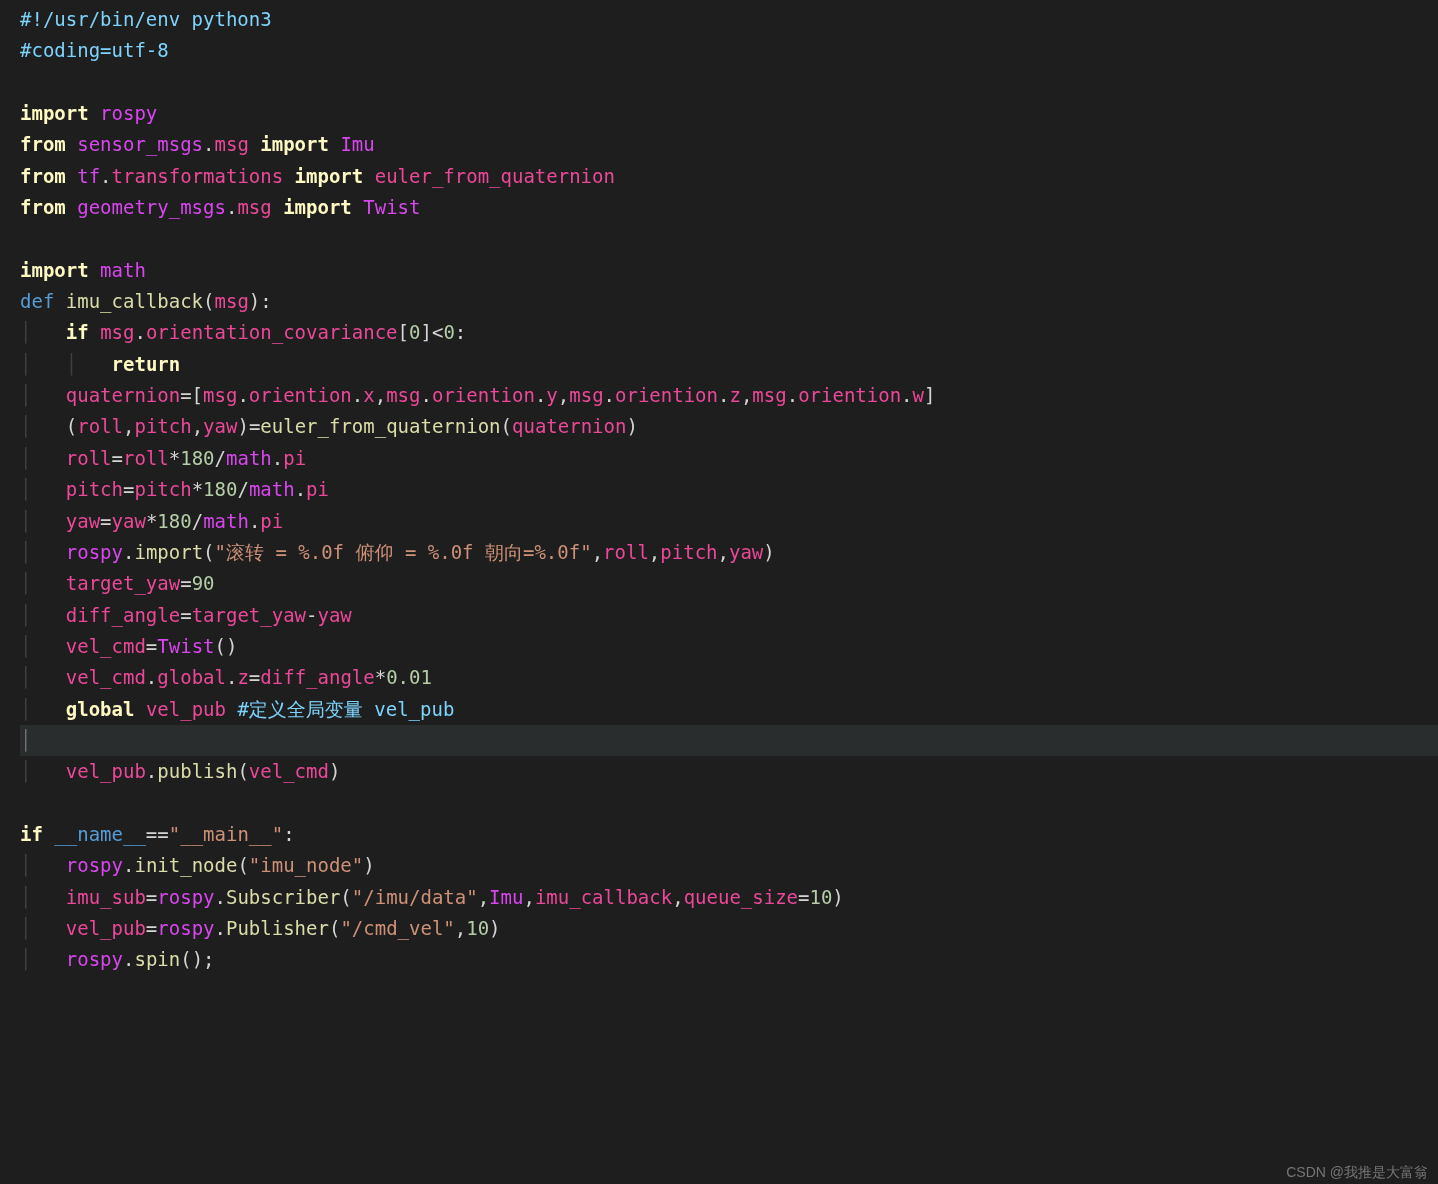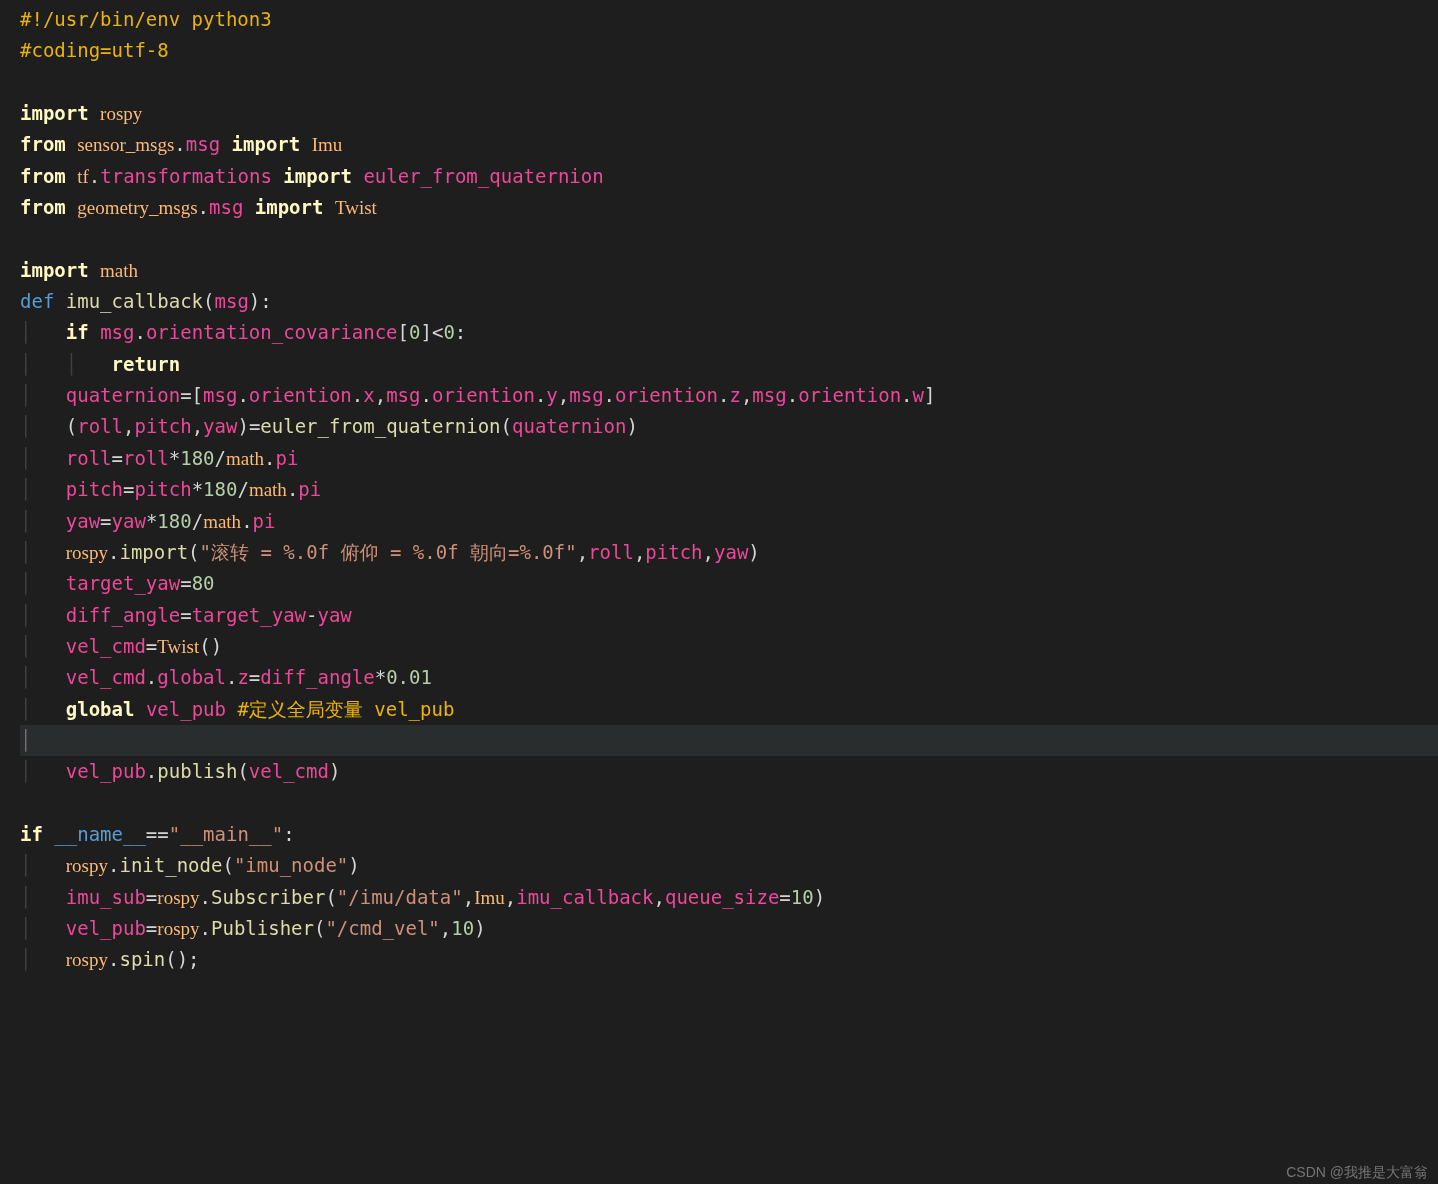--- a/index.html
+++ b/index.html
@@ -13,23 +13,23 @@
     width: 1438px;
     height: 1184px;
     overflow: hidden;
     position: relative;
   }
   pre {
     margin: 0;
     padding: 4px 0 0 20px;
     white-space: pre;
   }
-  .cmt   { color: #eab308; }
+  .cmt   { color: #7dd3fc; }
   .kw    { color: #fef9c3; font-weight: bold; }  
-  .mod   { color: #fdba74; font-family: Liberation Serif, serif; }  
+  .mod   { color: #d946ef; }  
   .fn    { color: #dcdcaa; }  
   .var   { color: #ec4899; }  
   .str   { color: #ce9178; }  
   .num   { color: #b5cea8; }  
   .pun   { color: #d4d4d4; }  
   .const { color: #569cd6; }  
   .vline { color: #404040; }  
   .vline2{ color: #707070; }
   .cursor-line { background: #2a2d2e; display:inline-block; width:100%; }
   .watermark {
@@ -56,21 +56,21 @@
 <span class="kw">import</span> <span class="mod">math</span>
 <span class="const">def</span> <span class="fn">imu_callback</span><span class="pun">(</span><span class="var">msg</span><span class="pun">):</span>
 <span class="vline">│</span>   <span class="kw">if</span> <span class="var">msg</span><span class="pun">.</span><span class="var">orientation_covariance</span><span class="pun">[</span><span class="num">0</span><span class="pun">]&lt;</span><span class="num">0</span><span class="pun">:</span>
 <span class="vline">│</span>   <span class="vline">│</span>   <span class="kw">return</span>
 <span class="vline">│</span>   <span class="var">quaternion</span><span class="pun">=[</span><span class="var">msg</span><span class="pun">.</span><span class="var">oriention</span><span class="pun">.</span><span class="var">x</span><span class="pun">,</span><span class="var">msg</span><span class="pun">.</span><span class="var">oriention</span><span class="pun">.</span><span class="var">y</span><span class="pun">,</span><span class="var">msg</span><span class="pun">.</span><span class="var">oriention</span><span class="pun">.</span><span class="var">z</span><span class="pun">,</span><span class="var">msg</span><span class="pun">.</span><span class="var">oriention</span><span class="pun">.</span><span class="var">w</span><span class="pun">]</span>
 <span class="vline">│</span>   <span class="pun">(</span><span class="var">roll</span><span class="pun">,</span><span class="var">pitch</span><span class="pun">,</span><span class="var">yaw</span><span class="pun">)=</span><span class="fn">euler_from_quaternion</span><span class="pun">(</span><span class="var">quaternion</span><span class="pun">)</span>
 <span class="vline">│</span>   <span class="var">roll</span><span class="pun">=</span><span class="var">roll</span><span class="pun">*</span><span class="num">180</span><span class="pun">/</span><span class="mod">math</span><span class="pun">.</span><span class="var">pi</span>
 <span class="vline">│</span>   <span class="var">pitch</span><span class="pun">=</span><span class="var">pitch</span><span class="pun">*</span><span class="num">180</span><span class="pun">/</span><span class="mod">math</span><span class="pun">.</span><span class="var">pi</span>
 <span class="vline">│</span>   <span class="var">yaw</span><span class="pun">=</span><span class="var">yaw</span><span class="pun">*</span><span class="num">180</span><span class="pun">/</span><span class="mod">math</span><span class="pun">.</span><span class="var">pi</span>
 <span class="vline">│</span>   <span class="mod">rospy</span><span class="pun">.</span><span class="fn">import</span><span class="pun">(</span><span class="str">"滚转 = %.0f 俯仰 = %.0f 朝向=%.0f"</span><span class="pun">,</span><span class="var">roll</span><span class="pun">,</span><span class="var">pitch</span><span class="pun">,</span><span class="var">yaw</span><span class="pun">)</span>
-<span class="vline">│</span>   <span class="var">target_yaw</span><span class="pun">=</span><span class="num">80</span>
+<span class="vline">│</span>   <span class="var">target_yaw</span><span class="pun">=</span><span class="num">90</span>
 <span class="vline">│</span>   <span class="var">diff_angle</span><span class="pun">=</span><span class="var">target_yaw</span><span class="pun">-</span><span class="var">yaw</span>
 <span class="vline">│</span>   <span class="var">vel_cmd</span><span class="pun">=</span><span class="mod">Twist</span><span class="pun">()</span>
 <span class="vline">│</span>   <span class="var">vel_cmd</span><span class="pun">.</span><span class="var">global</span><span class="pun">.</span><span class="var">z</span><span class="pun">=</span><span class="var">diff_angle</span><span class="pun">*</span><span class="num">0.01</span>
 <span class="vline">│</span>   <span class="kw">global</span> <span class="var">vel_pub</span> <span class="cmt">#定义全局变量 vel_pub</span>
 <span class="cursor-line"><span class="vline2">│</span>   </span>
 <span class="vline">│</span>   <span class="var">vel_pub</span><span class="pun">.</span><span class="fn">publish</span><span class="pun">(</span><span class="var">vel_cmd</span><span class="pun">)</span>
 
 <span class="kw">if</span> <span class="const">__name__</span><span class="pun">==</span><span class="str">"__main__"</span><span class="pun">:</span>
 <span class="vline">│</span>   <span class="mod">rospy</span><span class="pun">.</span><span class="fn">init_node</span><span class="pun">(</span><span class="str">"imu_node"</span><span class="pun">)</span>
 <span class="vline">│</span>   <span class="var">imu_sub</span><span class="pun">=</span><span class="mod">rospy</span><span class="pun">.</span><span class="fn">Subscriber</span><span class="pun">(</span><span class="str">"/imu/data"</span><span class="pun">,</span><span class="mod">Imu</span><span class="pun">,</span><span class="var">imu_callback</span><span class="pun">,</span><span class="var">queue_size</span><span class="pun">=</span><span class="num">10</span><span class="pun">)</span>

